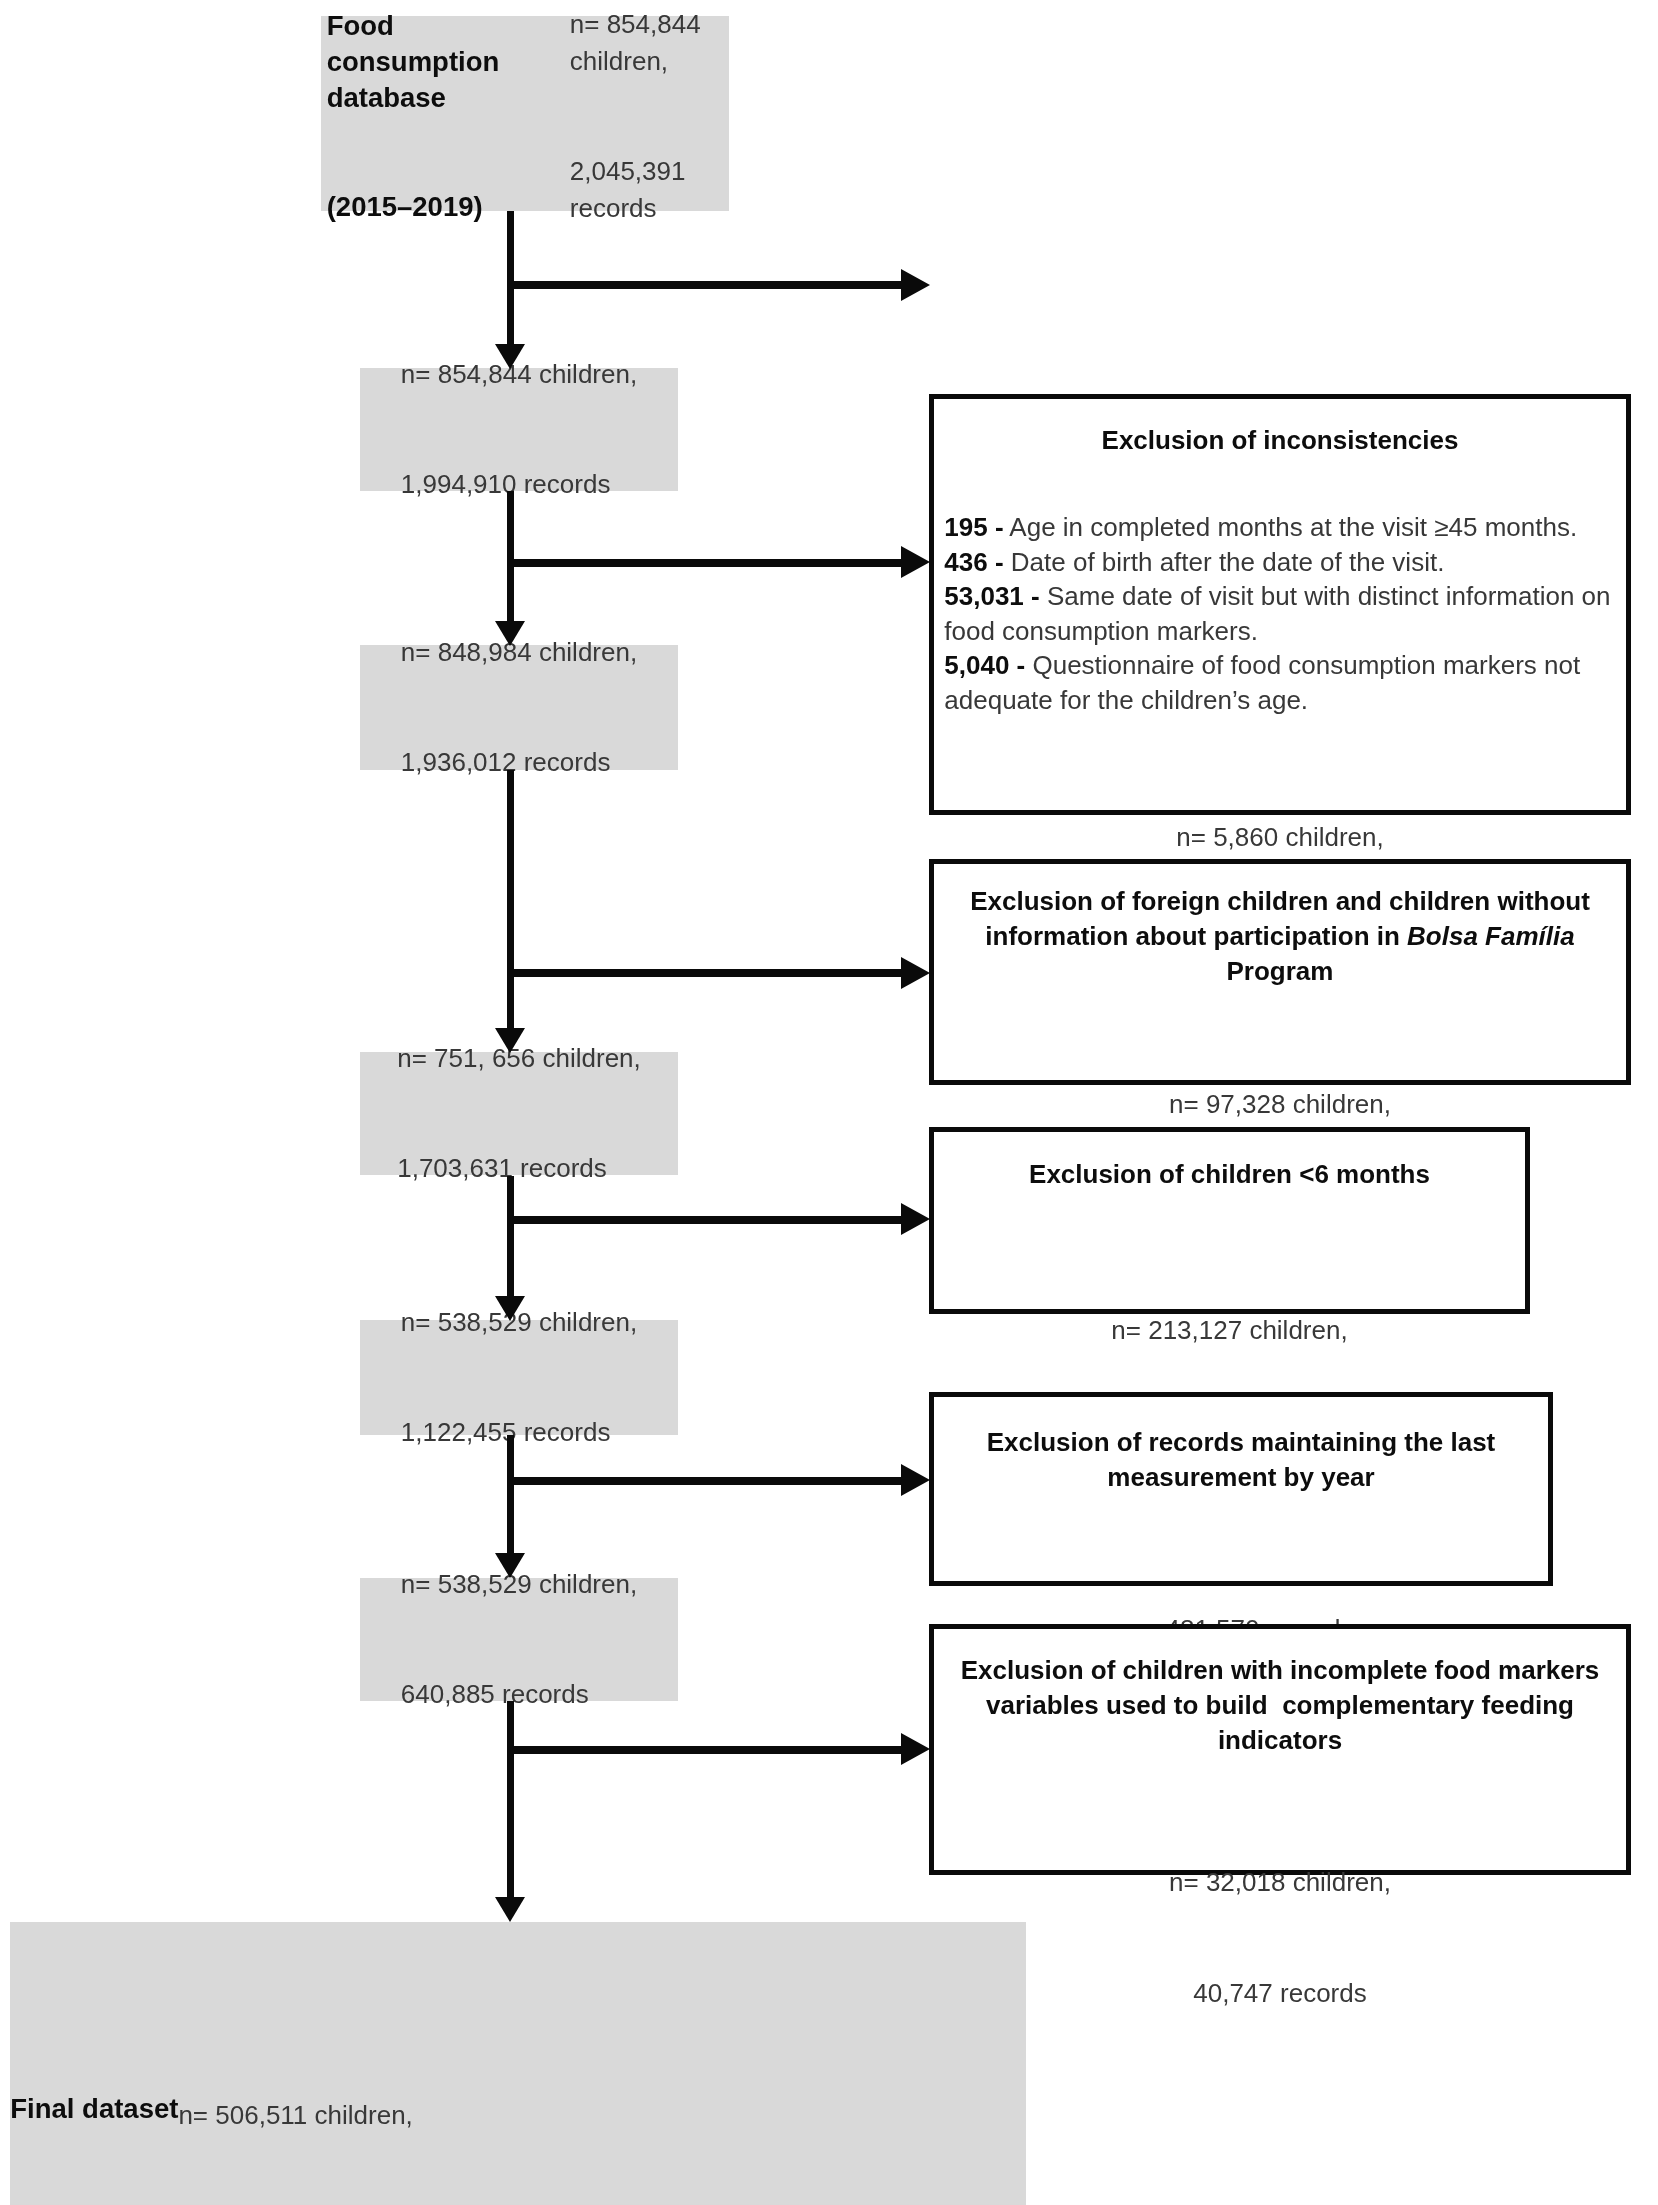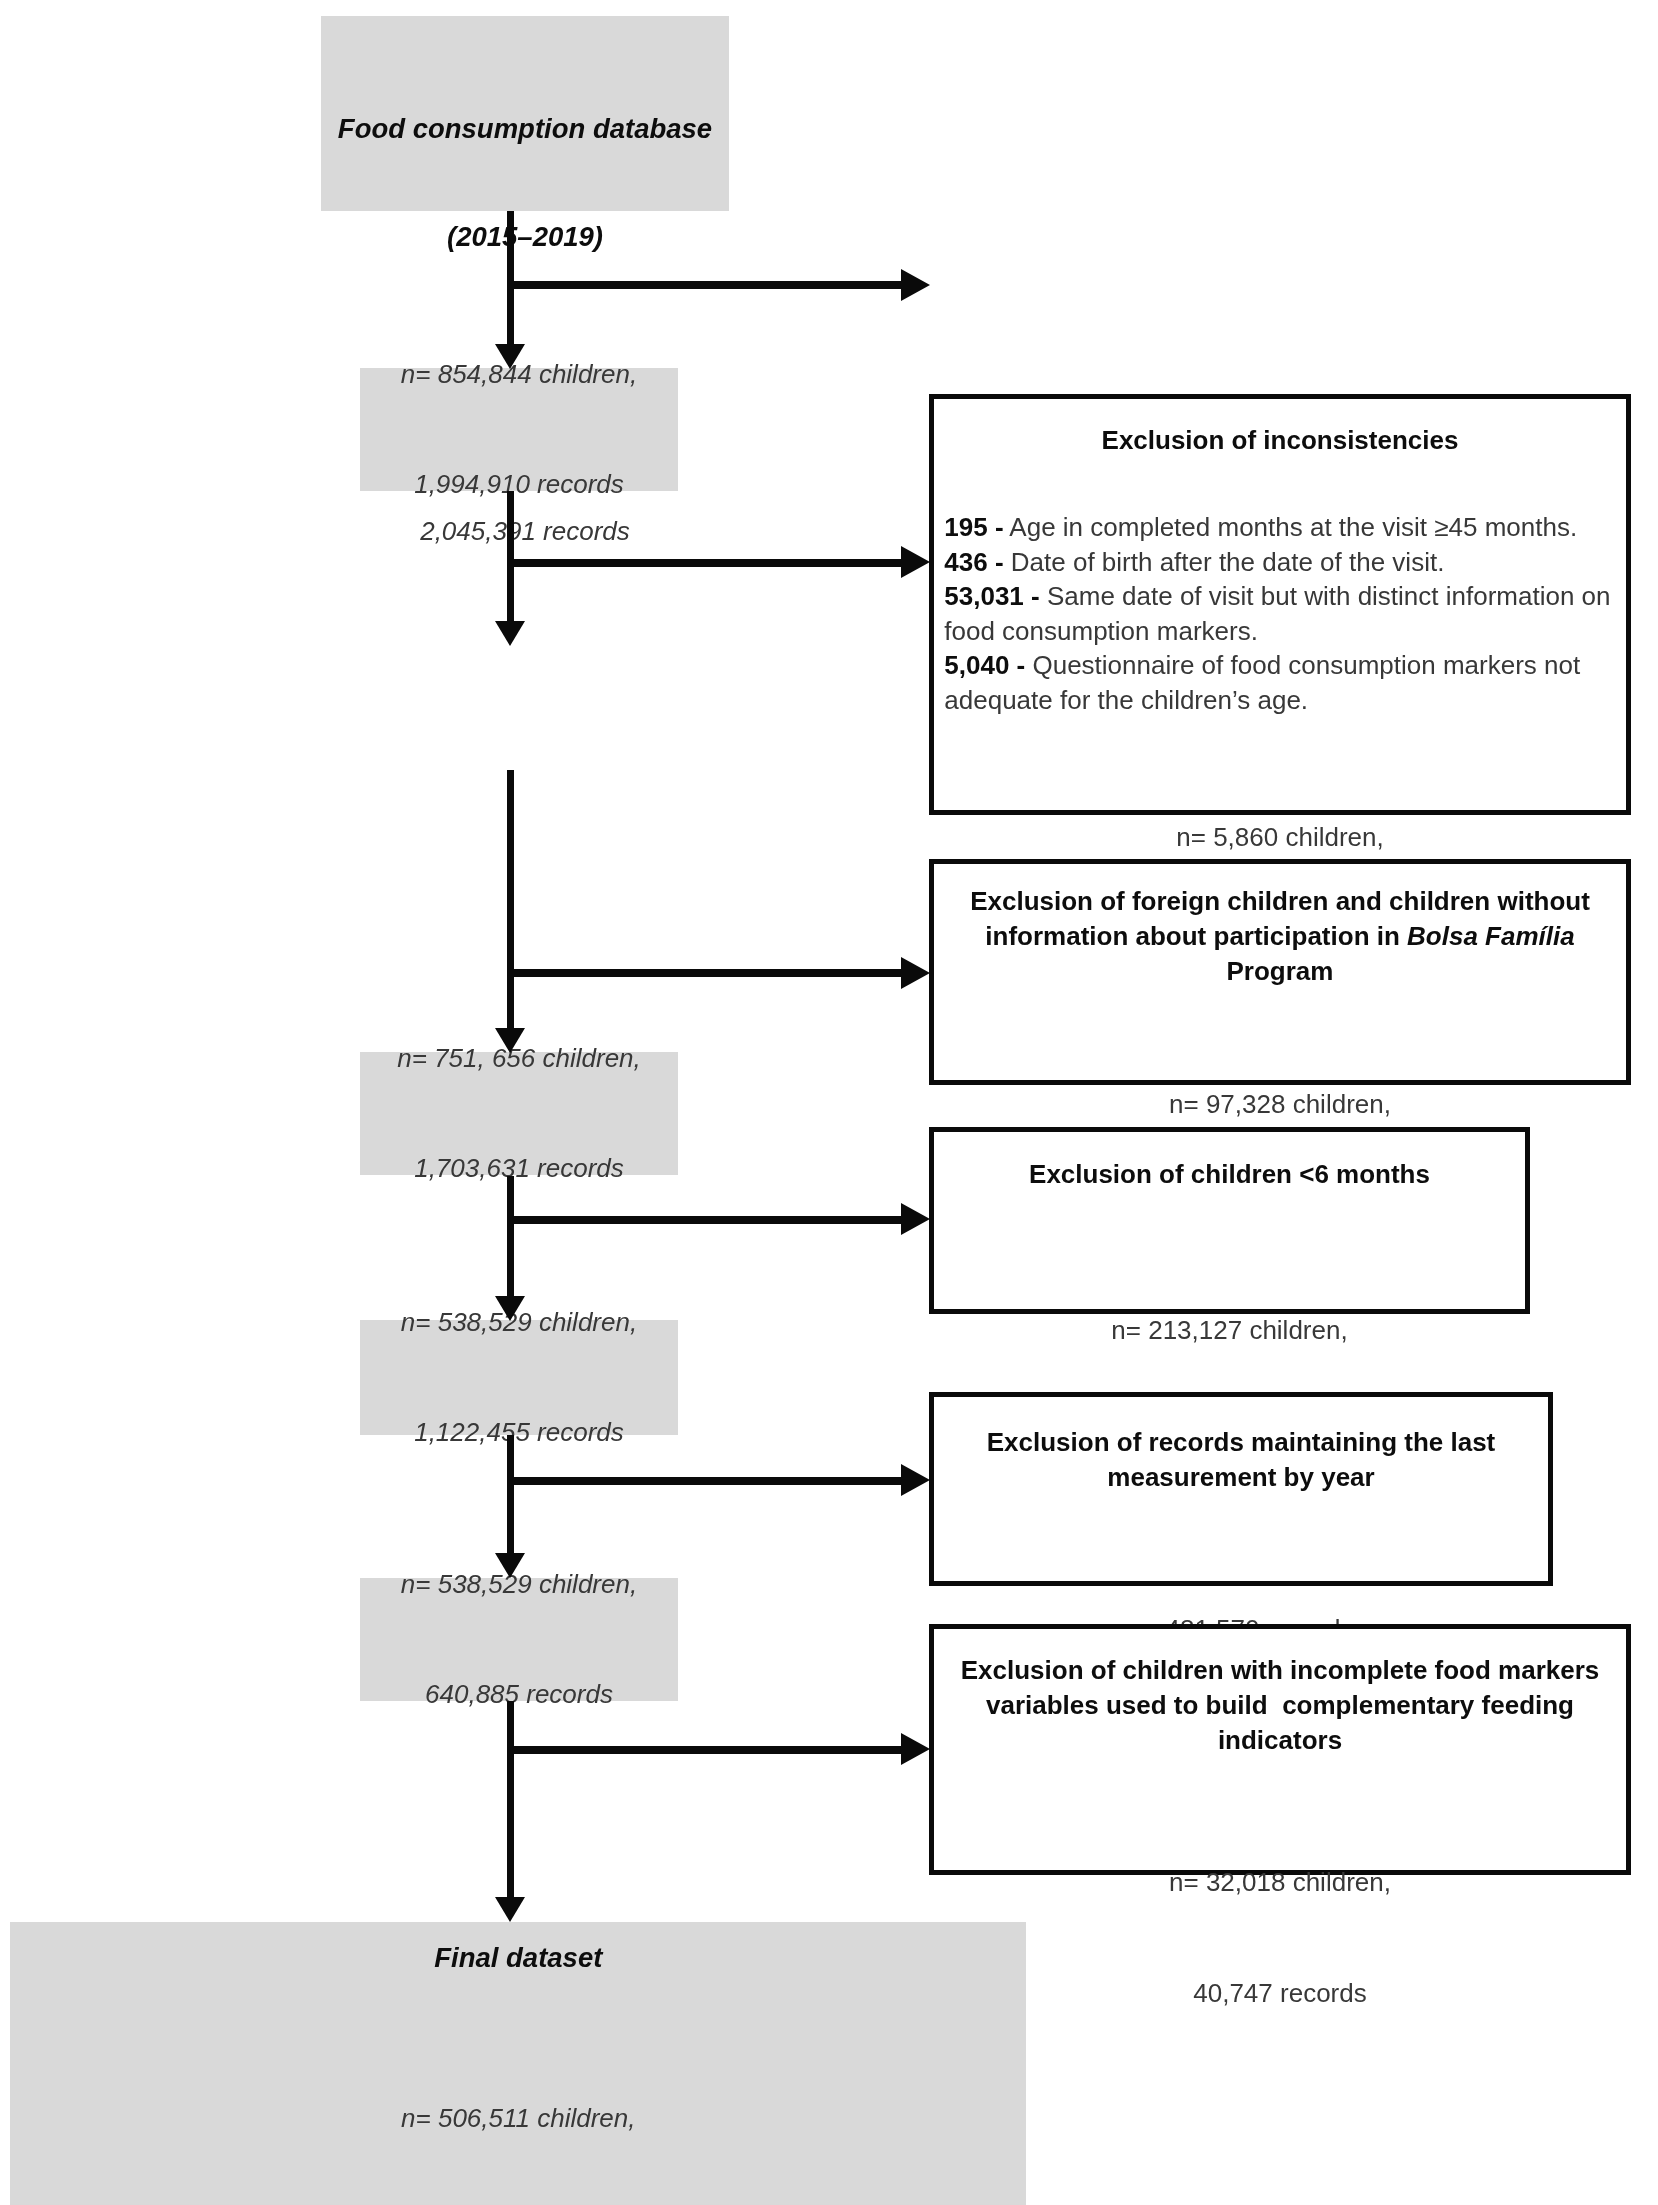--- a/index.html
+++ b/index.html
@@ -15,23 +15,22 @@
     width:1659px;height:2205px;
     background:var(--background);
     font-family:"Liberation Sans", sans-serif;
     font-size:26px;
     color:var(--text-regular);
     overflow:hidden;
   }
   .gray-box{
     position:absolute;
     background:var(--box-gray);
-    display:flex;flex-direction:column;align-items:center;
-    text-align:center;
-    font-style:italic;
+    display:flex;flex-direction:row;align-items:center;
+    text-align:left;
   }
   .excl-box{
     position:absolute;
     background:#ffffff;
     border:5.7px solid var(--border-black);
     display:flex;flex-direction:column;align-items:center;
     text-align:center;
     box-sizing:border-box;
   }
   .bold-title{
@@ -95,20 +94,26 @@
     </div>
   </div>
 
   <div class="gray-box step-box" style="left:360px;top:368px;width:318px;height:123px;">
     <div class="n-text">
       <div>n= 854,844 children,</div>
       <div>1,994,910 records</div>
     </div>
   </div>
 
+  <div class="gray-box step-box" style="left:360px;top:645px;width:318px;height:125px;">
+    <div class="n-text">
+      <div>n= 848,984 children,</div>
+      <div>1,936,012 records</div>
+    </div>
+  </div>
 
   <div class="gray-box step-box" style="left:360px;top:1052px;width:318px;height:123px;">
     <div class="n-text">
       <div>n= 751, 656 children,</div>
       <div>1,703,631 records</div>
     </div>
   </div>
 
   <div class="gray-box step-box" style="left:360px;top:1320px;width:318px;height:115px;">
     <div class="n-text">

